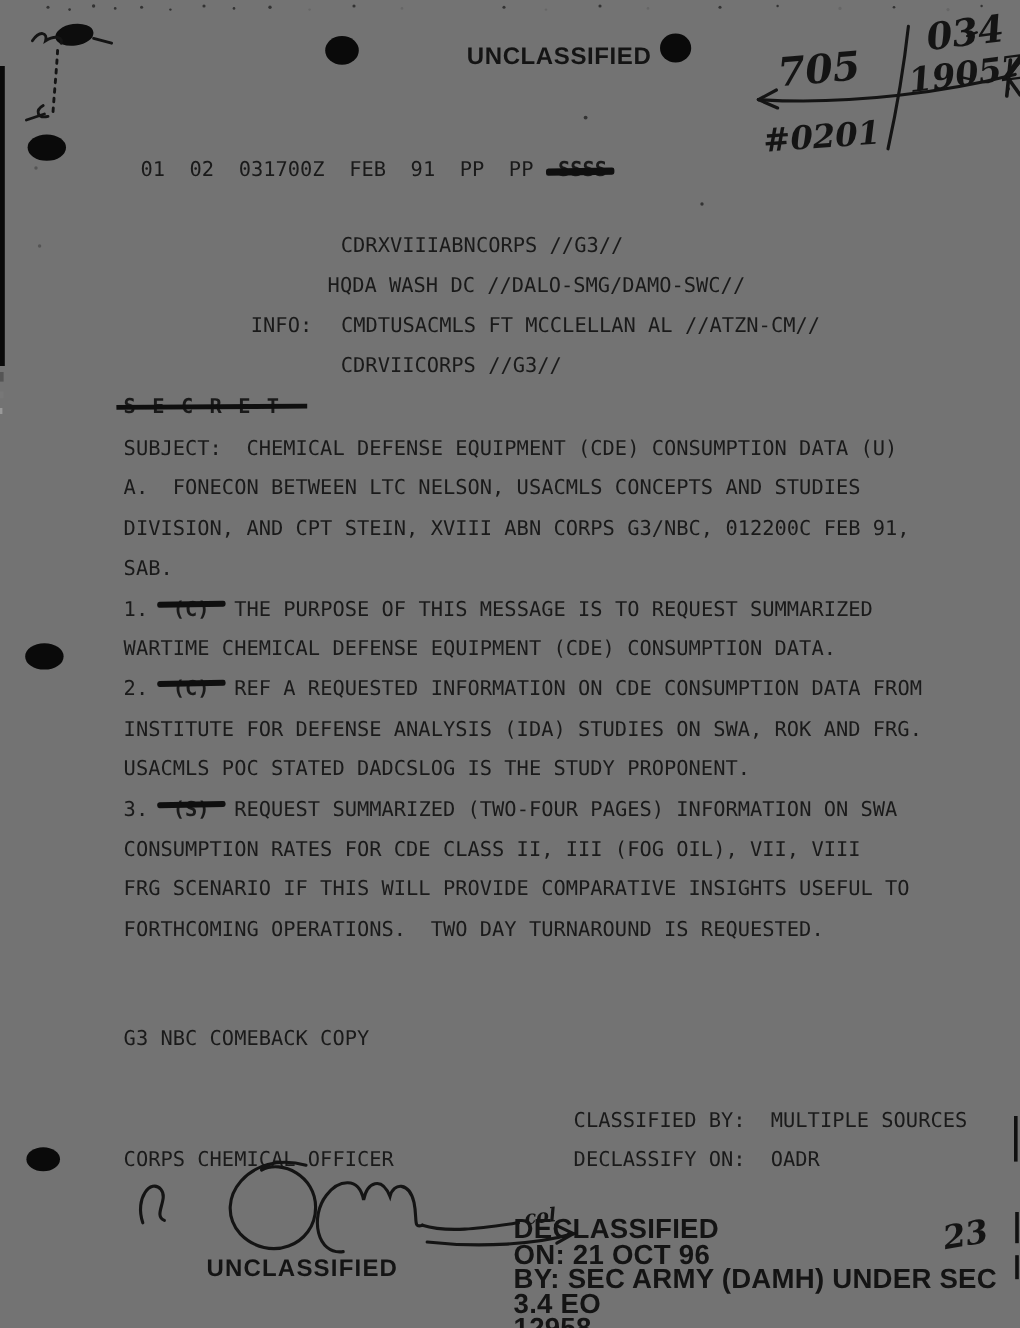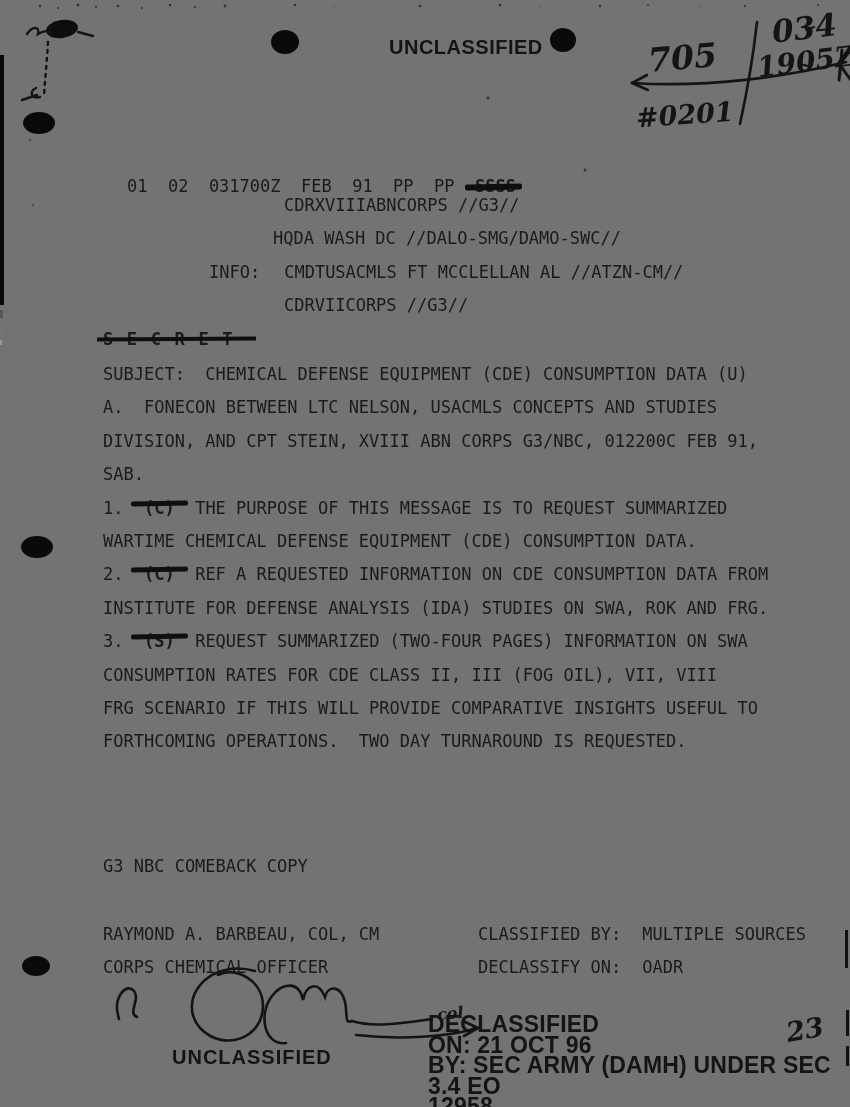--- a/index.html
+++ b/index.html
@@ -41,47 +41,47 @@
   }
   svg.overlay{position:absolute;left:0;top:0;pointer-events:none;} .txt{z-index:2;} .over{z-index:5;}
 </style>
 </head>
 <body>
 
 <div class="page">
 
   <div class="abs txt sans-bold" style="left:389px;top:36px;font-size:20px;letter-spacing:0.5px;">UNCLASSIFIED</div>
 
-  <div class="abs txt mono" style="left:127px;top:132px;margin-top:44px;"><span>01  02  031700Z  FEB  91  PP  PP  </span><span class="redact heavy">SSSS</span></div>
+  <div class="abs txt mono" style="left:117px;top:132px;"><span>01  02  031700Z  FEB  91  PP  PP  </span><span class="redact heavy">SSSS</span></div>
 
   <div class="abs txt mono" style="left:284px;top:195px;">CDRXVIIIABNCORPS //G3//</div>
   <div class="abs txt mono" style="left:273px;top:228px;">HQDA WASH DC //DALO-SMG/DAMO-SWC//</div>
   <div class="abs txt mono" style="left:209px;top:262px;"><span>INFO:</span><span class="gap2"></span><span>CMDTUSACMLS FT MCCLELLAN AL //ATZN-CM//</span></div>
   <div class="abs txt mono" style="left:284px;top:295px;">CDRVIICORPS //G3//</div>
 
   <div class="abs txt mono" style="left:103px;top:329px;"><span class="struck">S E C R E T</span></div>
 
   <div class="abs txt bodyblock">
     <div class="bline"><span>SUBJECT:  CHEMICAL DEFENSE EQUIPMENT (CDE) CONSUMPTION DATA (U)</span></div>
     <div class="bline"><span>A.  FONECON BETWEEN LTC NELSON, USACMLS CONCEPTS AND STUDIES</span></div>
     <div class="bline"><span>DIVISION, AND CPT STEIN, XVIII ABN CORPS G3/NBC, 012200C FEB 91,</span></div>
     <div class="bline"><span>SAB.</span></div>
     <div class="bline"><span>1.  </span><span class="redact">(C)</span><span>  THE PURPOSE OF THIS MESSAGE IS TO REQUEST SUMMARIZED</span></div>
     <div class="bline"><span>WARTIME CHEMICAL DEFENSE EQUIPMENT (CDE) CONSUMPTION DATA.</span></div>
     <div class="bline"><span>2.  </span><span class="redact">(C)</span><span>  REF A REQUESTED INFORMATION ON CDE CONSUMPTION DATA FROM</span></div>
     <div class="bline"><span>INSTITUTE FOR DEFENSE ANALYSIS (IDA) STUDIES ON SWA, ROK AND FRG.</span></div>
+    <div class="bline"><span>USACMLS POC STATED DADCSLOG IS THE STUDY PROPONENT.</span></div>
     <div class="bline"><span>3.  </span><span class="redact">(S)</span><span>  REQUEST SUMMARIZED (TWO-FOUR PAGES) INFORMATION ON SWA</span></div>
     <div class="bline"><span>CONSUMPTION RATES FOR CDE CLASS II, III (FOG OIL), VII, VIII</span></div>
     <div class="bline"><span>FRG SCENARIO IF THIS WILL PROVIDE COMPARATIVE INSIGHTS USEFUL TO</span></div>
     <div class="bline"><span>FORTHCOMING OPERATIONS.  TWO DAY TURNAROUND IS REQUESTED.</span></div>
   </div>
 
   <div class="abs txt mono" style="left:103px;top:856px;">G3 NBC COMEBACK COPY</div>
 
-  <div class="abs txt mono" style="left:103px;top:924px;">RAYMOND A. BARBEAU, COL, CM</div>
   <div class="abs txt mono" style="left:478px;top:924px;"><span>CLASSIFIED BY:</span><span class="gapcol"></span><span>MULTIPLE SOURCES</span></div>
   <div class="abs txt mono" style="left:103px;top:957px;">CORPS CHEMICAL OFFICER</div>
   <div class="abs txt mono" style="left:478px;top:957px;"><span>DECLASSIFY ON:</span><span class="gapcol"></span><span>OADR</span></div>
 
 
   <div class="abs txt sans-bold" style="left:172px;top:1046px;font-size:20px;letter-spacing:1px;">UNCLASSIFIED</div>
 
   <div class="abs txt sans-bold stamp" style="left:428px;top:1014px;">
     <div>DECLASSIFIED</div>
     <div>ON: 21 OCT 96</div>

